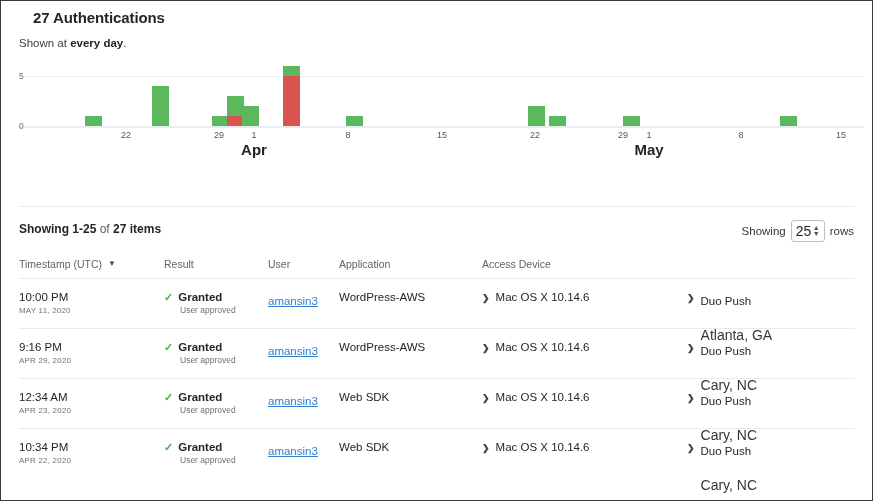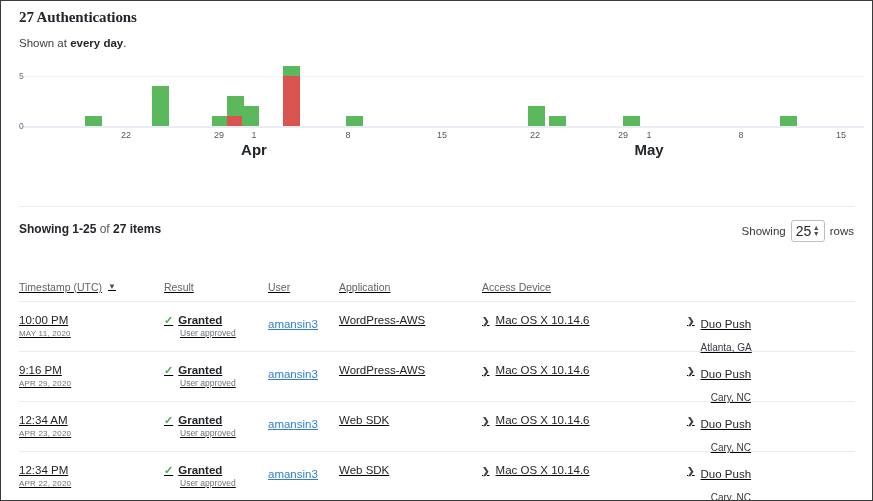--- a/index.html
+++ b/index.html
@@ -17,27 +17,26 @@
     height: 501px;
     box-sizing: border-box;
     border: 1px solid #3a3a3a;
     background: #ffffff;
     overflow: hidden;
   }
 
   
   .page-title {
     position: absolute;
-    left: 18px;
+    left: 32px;
     top: 8px;
     font-size: 15px;
     font-weight: bold;
     color: #22262a;
     letter-spacing: -0.1px;
-    font-family: Liberation Serif, serif;
   }
   .shown-at {
     position: absolute;
     left: 18px;
     top: 36px;
     font-size: 11.5px;
     color: #3c4043;
   }
   .shown-at b { font-weight: bold; color: #22262a; }
 
@@ -152,23 +151,22 @@
     line-height: 0;
     color: #4a5056;
   }
   .spin span { font-size: 7px; line-height: 6px; }
   .rows-selector .suffix { margin-left: 5px; }
 
   
   .tbl {
     position: absolute;
     left: 18px;
-    top: 272px;
+    top: 249px;
     width: 836px;
-    text-decoration: underline;
   }
   .thead, .trow {
     position: relative;
     display: flex;
     align-items: flex-start;
   }
   .thead {
     height: 28px;
     align-items: center;
   }
@@ -240,21 +238,21 @@
   .expand-row { display: flex; align-items: flex-start; }
   .chev {
     font-size: 9px;
     font-weight: bold;
     color: #3c4246;
     margin-right: 6px;
     line-height: 14px;
   }
   .dev-main { font-size: 11.5px; color: #22262a; }
   .fac-main { font-size: 11.5px; color: #22262a; }
-  .fac-sub  { font-size: 10px; color: #33383d; margin-top: 10px; text-align: right; }
+  .fac-sub  { font-size: 14px; color: #33383d; margin-top: 18px; }
 </style>
 </head>
 <body>
 
 <div id="app">
 
   <div class="page-title">27 Authentications</div>
 
   <div class="shown-at"><span>Shown at </span><b>every day</b><span>.</span></div>
 
@@ -430,21 +428,21 @@
           <div class="c-fac">
             <div class="expand-row">
               <span class="chev">❯</span>
               <span><span class="fac-main">Duo Push</span><div class="fac-sub">Cary, NC</div></span>
             </div>
           </div>
         </div>
         <div class="row-sep"></div>
         <div class="trow">
           <div class="c-time">
-            <div class="t-main">12:34 PM</div>
+            <div class="t-main">10:34 PM</div>
             <div class="t-sub">APR 22, 2020</div>
           </div>
           <div class="c-res">
             <div class="res-main">
               <span class="check">✓</span>
               <span>Granted</span>
             </div>
             <div class="res-sub">User approved</div>
           </div>
           <div class="c-user"><a class="user-link" href="#">amansin3</a></div>

